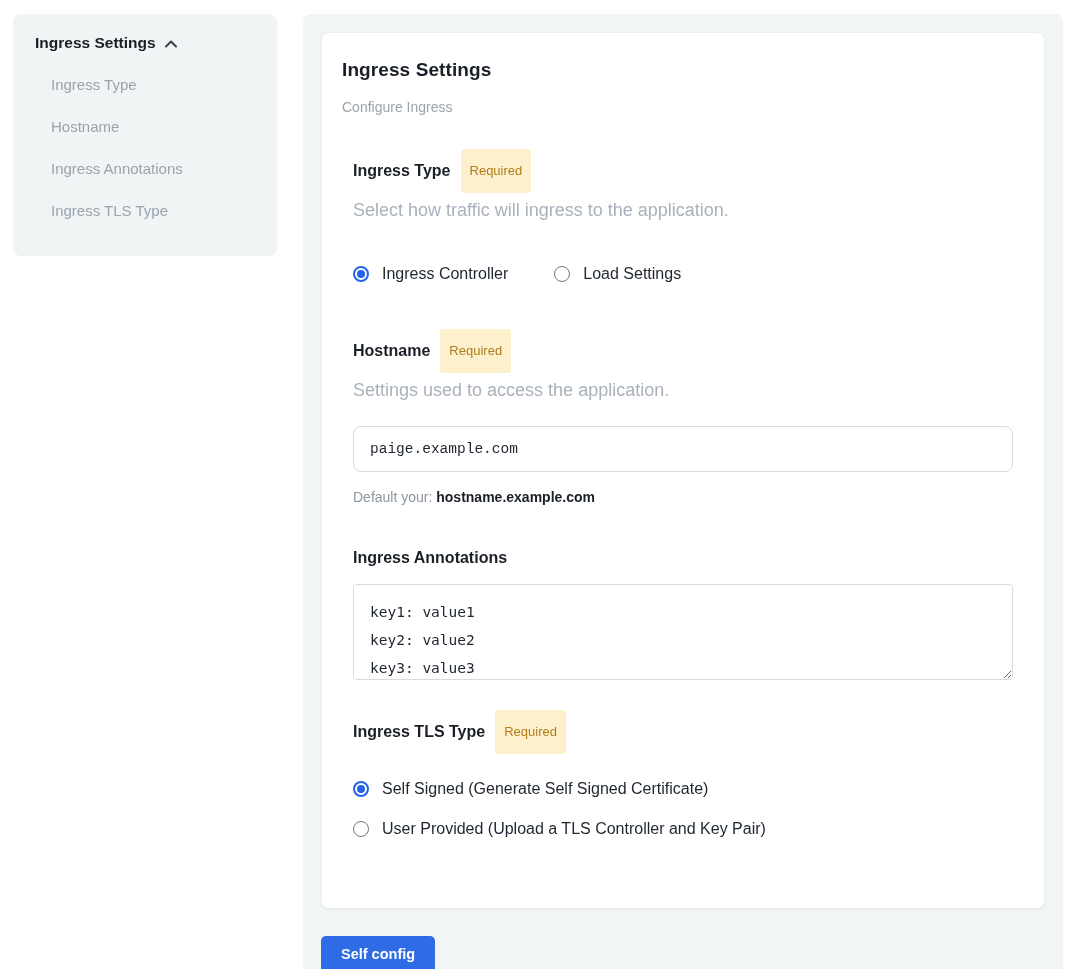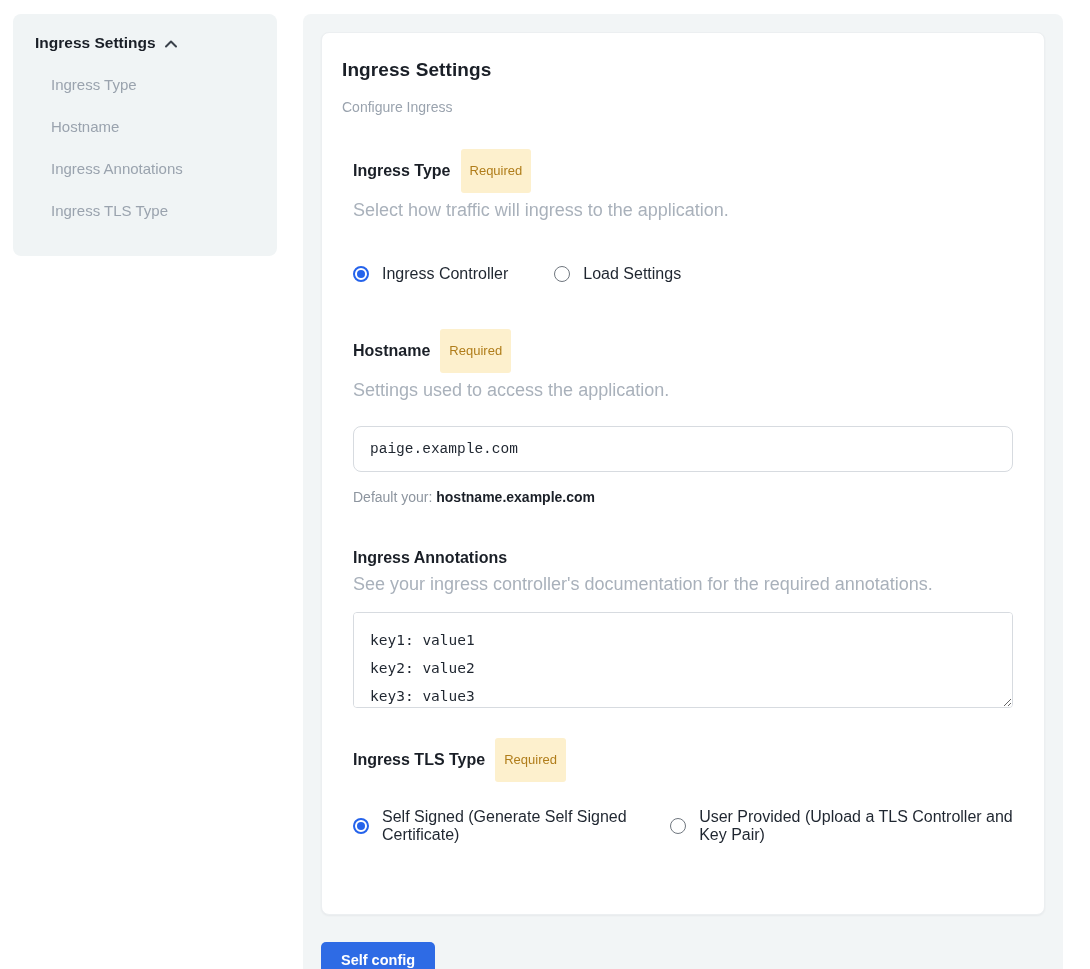--- a/index.html
+++ b/index.html
@@ -103,21 +103,21 @@
 
   
   .radio-row {
     display: flex;
     align-items: flex-start;
     gap: 46px;
     margin-top: 44px;
   }
   .radio-stack {
     display: flex;
-    flex-direction: row;
+    flex-direction: column;
     gap: 22px;
     margin-top: 26px;
   }
   .radio-opt {
     display: inline-flex;
     align-items: center;
     gap: 13px;
     font-size: 16px;
     color: #1f2630;
     cursor: pointer;
@@ -250,21 +250,20 @@
         <p class="default-line">
           <span>Default your:</span>
           <b>hostname.example.com</b>
         </p>
       </div>
 
       <div class="field" style="margin-top:44px;">
         <div class="field-head">
           <h2 class="field-label">Ingress Annotations</h2>
         </div>
-        <p class="help">See your ingress controller's documentation for the required annotations.</p>
         <textarea class="textarea" spellcheck="false" style="">key1: value1
 key2: value2
 key3: value3</textarea>
       </div>
 
       <div class="field tls-field">
         <div class="field-head">
           <h2 class="field-label">Ingress TLS Type</h2>
           <span class="badge">Required</span>
         </div>

